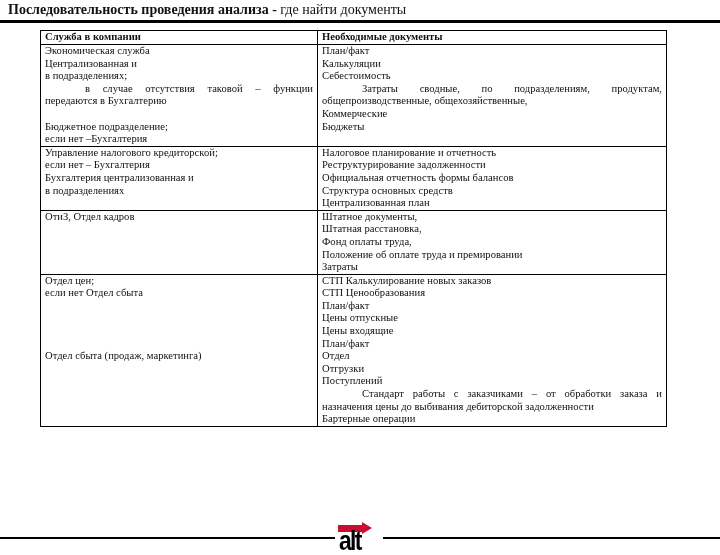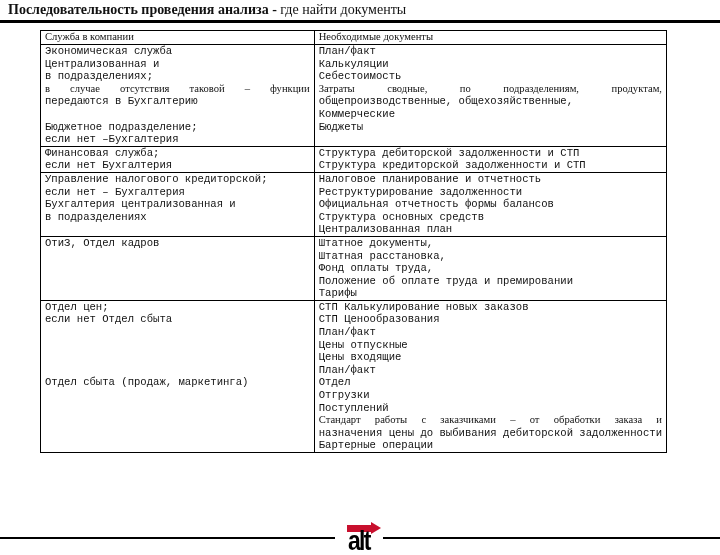--- a/index.html
+++ b/index.html
@@ -4,28 +4,28 @@
   <style>
     html, body { margin: 0; padding: 0; background: #ffffff; }
     body { width: 720px; height: 555px; position: relative; overflow: hidden;
            font-family: "Liberation Serif", "DejaVu Serif", serif; color: #111; }
     .title { position: absolute; left: 8px; top: 2px; font-size: 14px; white-space: nowrap; }
     .title b { font-weight: bold; }
     .title-rule { position: absolute; left: 0; top: 20px; width: 720px; height: 3px; background: #000; }
     table.docs { position: absolute; left: 40px; top: 30px; width: 627px;
                  border-collapse: collapse; font-size: 10.6px; line-height: 12.6px; }
     table.docs td, table.docs th { border: 1px solid #000; vertical-align: top; padding: 0 4px; text-align: left; }
-    table.docs th { font-weight: normal; height: 13px; }
+    table.docs th { font-weight: bold; height: 13px; }
     table.docs td.left { width: 268px; }
-    .line { display: block; white-space: nowrap; font-family: Liberation Mono, monospace; }
-    .justify { display: block; text-align: justify; text-align-last: justify; white-space: normal; }
+    .line { display: block; white-space: nowrap; }
+    .justify { display: block; text-align: justify; text-align-last: justify; white-space: normal; margin-left: 40px; }
     .gap { display: block; height: 12.6px; }
     .bottom-rule-l { position: absolute; left: 0; top: 537px; width: 335px; height: 2px; background: #000; }
     .bottom-rule-r { position: absolute; left: 383px; top: 537px; width: 337px; height: 2px; background: #000; }
-    .logo { position: absolute; left: 347px; top: 522px; width: 36px; height: 33px; }
+    .logo { position: absolute; left: 338px; top: 522px; width: 36px; height: 33px; }
     .logo-arrow { position: absolute; left: 0; top: 3px; width: 26px; height: 7px; background: #c8102e; }
     .logo-arrow-head { position: absolute; left: 24px; top: 0; width: 0; height: 0;
                        border-top: 6.5px solid transparent; border-bottom: 6.5px solid transparent;
                        border-left: 10px solid #c8102e; }
     .logo-text { position: absolute; left: 1px; top: 6px; font-family: "Liberation Sans", "DejaVu Sans", sans-serif;
                  font-weight: bold; font-size: 27px; line-height: 27px; letter-spacing: -2px; color: #000;
                  transform: scaleX(0.85); transform-origin: left top; }
   </style>
 </head>
 <body>
@@ -60,30 +60,20 @@
         <span class="line">Калькуляции</span>
         <span class="line">Себестоимость</span>
         <span class="justify">Затраты сводные, по подразделениям, продуктам,</span>
         <span class="line">общепроизводственные, общехозяйственные,</span>
         <span class="line">Коммерческие</span>
         <span class="line">Бюджеты</span>
         <span class="gap"></span>
       </td>
     </tr>
 
-    <tr>
-      <td class="left">
-        <span class="line">Финансовая служба;</span>
-        <span class="line">если нет Бухгалтерия</span>
-      </td>
-      <td>
-        <span class="line">Структура дебиторской задолженности и СТП</span>
-        <span class="line">Структура кредиторской задолженности и СТП</span>
-      </td>
-    </tr>
 
     <tr>
       <td class="left">
         <span class="line">Управление налогового кредиторской;</span>
         <span class="line">если нет – Бухгалтерия</span>
         <span class="line">Бухгалтерия централизованная и</span>
         <span class="line">в подразделениях</span>
       </td>
       <td>
         <span class="line">Налоговое планирование и отчетность</span>
@@ -96,21 +86,21 @@
 
     <tr>
       <td class="left">
         <span class="line">ОтиЗ, Отдел кадров</span>
       </td>
       <td>
         <span class="line">Штатное документы,</span>
         <span class="line">Штатная расстановка,</span>
         <span class="line">Фонд оплаты труда,</span>
         <span class="line">Положение об оплате труда и премировании</span>
-        <span class="line">Тарифы</span>
+        <span class="line">Затраты</span>
       </td>
     </tr>
 
 
     <tr>
       <td class="left">
         <span class="line">Отдел цен;</span>
         <span class="line">если нет Отдел сбыта</span>
         <span class="gap"></span>
         <span class="gap"></span>

